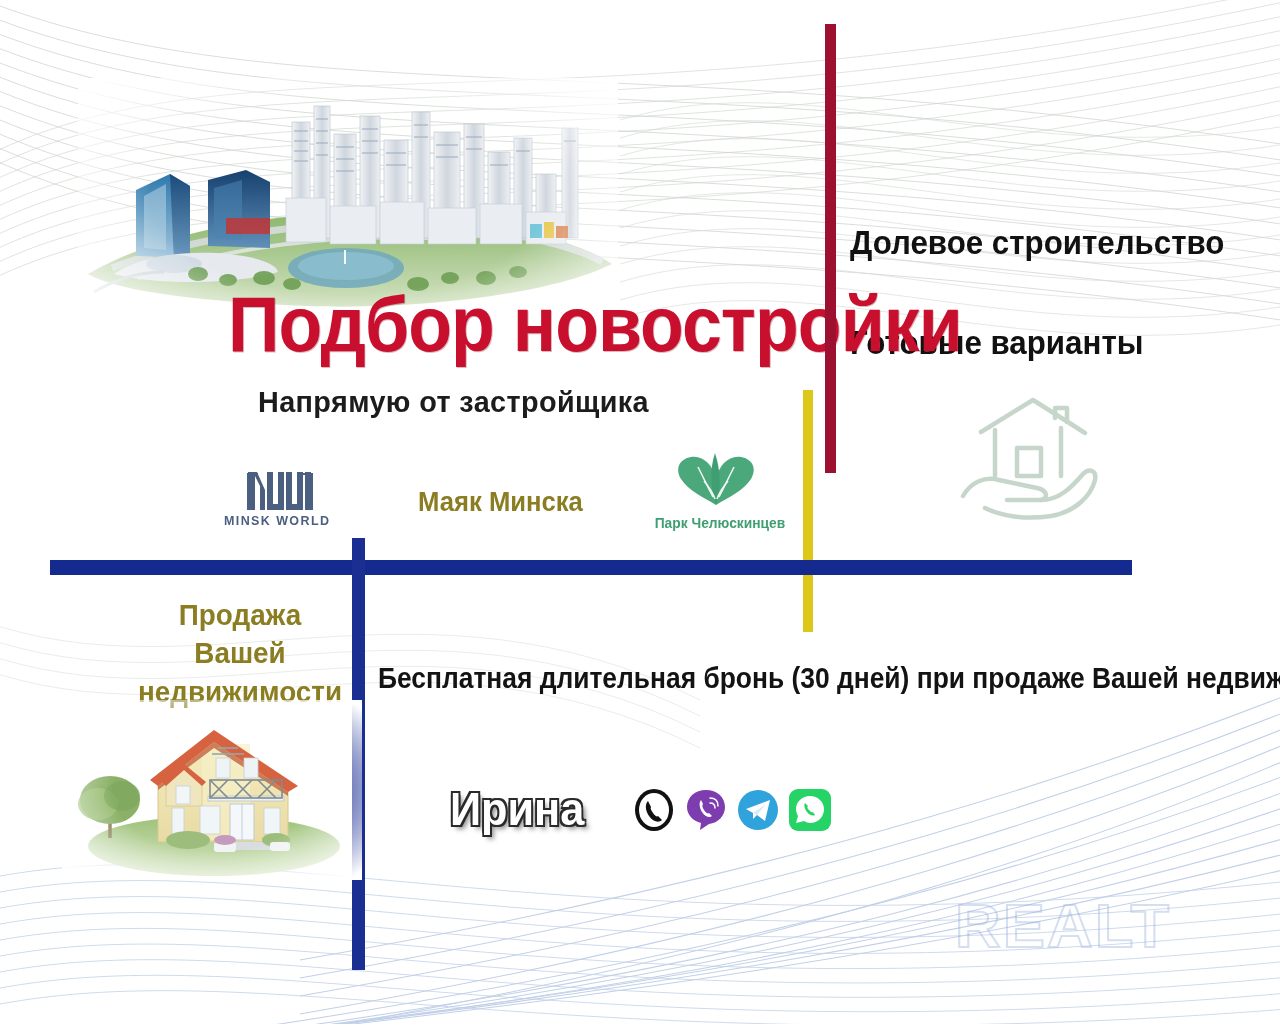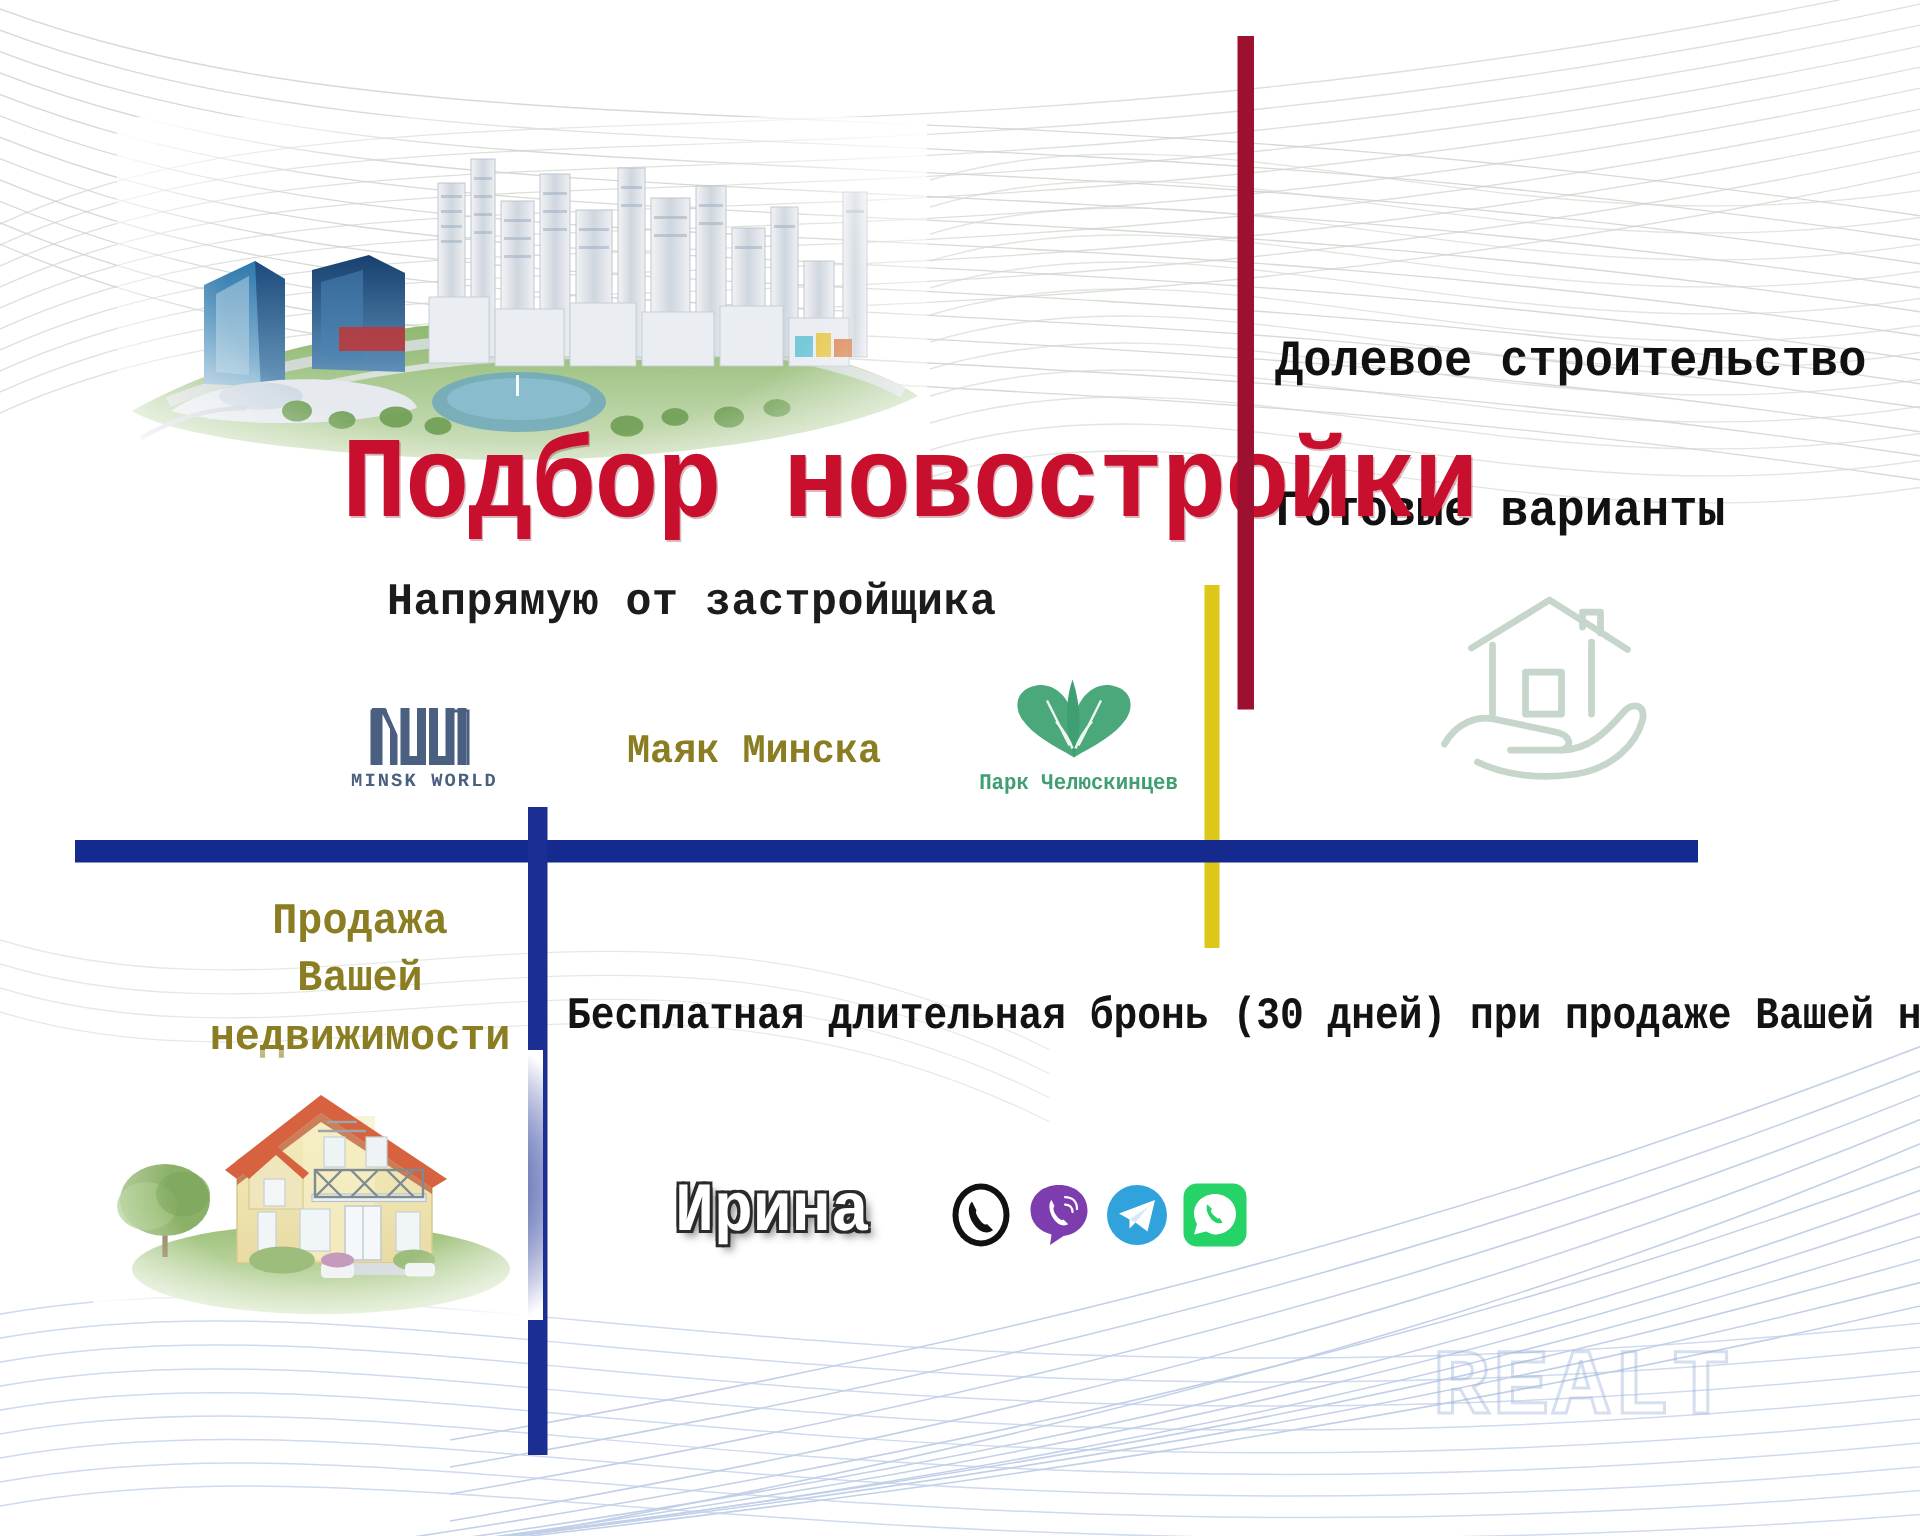--- a/index.html
+++ b/index.html
@@ -9,21 +9,20 @@
   }
   body {
     font-family: "Liberation Sans", sans-serif;
   }
   #poster {
     position: relative;
     width: 1280px;
     height: 1024px;
     overflow: hidden;
     background: #ffffff;
-    font-family: Liberation Mono, monospace;
   }
 
   
   .bg-layer {
     position: absolute;
     inset: 0;
     pointer-events: none;
   }
   .bg-layer svg { display: block; width: 100%; height: 100%; }
 
@@ -133,21 +132,21 @@
   }
   .hand-house svg { display:block; width:100%; height:100%; }
 
   
   .logo-mw {
     position: absolute;
     left: 224px;
     top: 466px;
     width: 118px;
     height: 70px;
-    text-align: center;
+    text-align: left;
   }
   .logo-mw .mark { width: 118px; height: 46px; display:block; }
   .logo-mw .wordmark {
     font-size: 12.5px;
     letter-spacing: 1.4px;
     font-weight: 700;
     color: #4b5f80;
     margin-top: 2px;
   }
   .logo-mayak {

